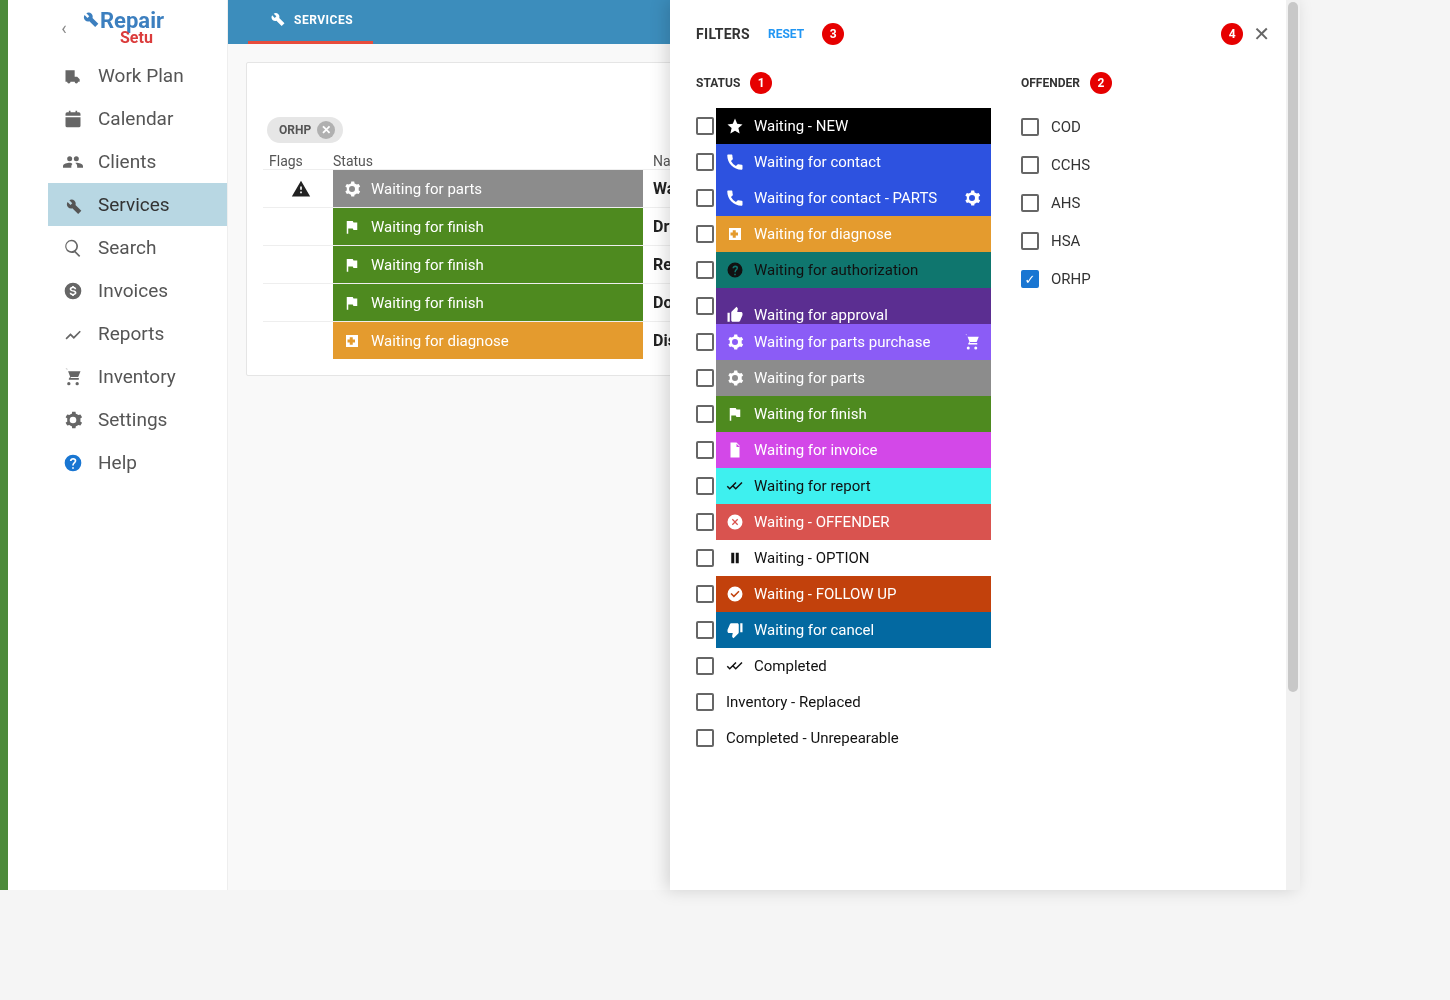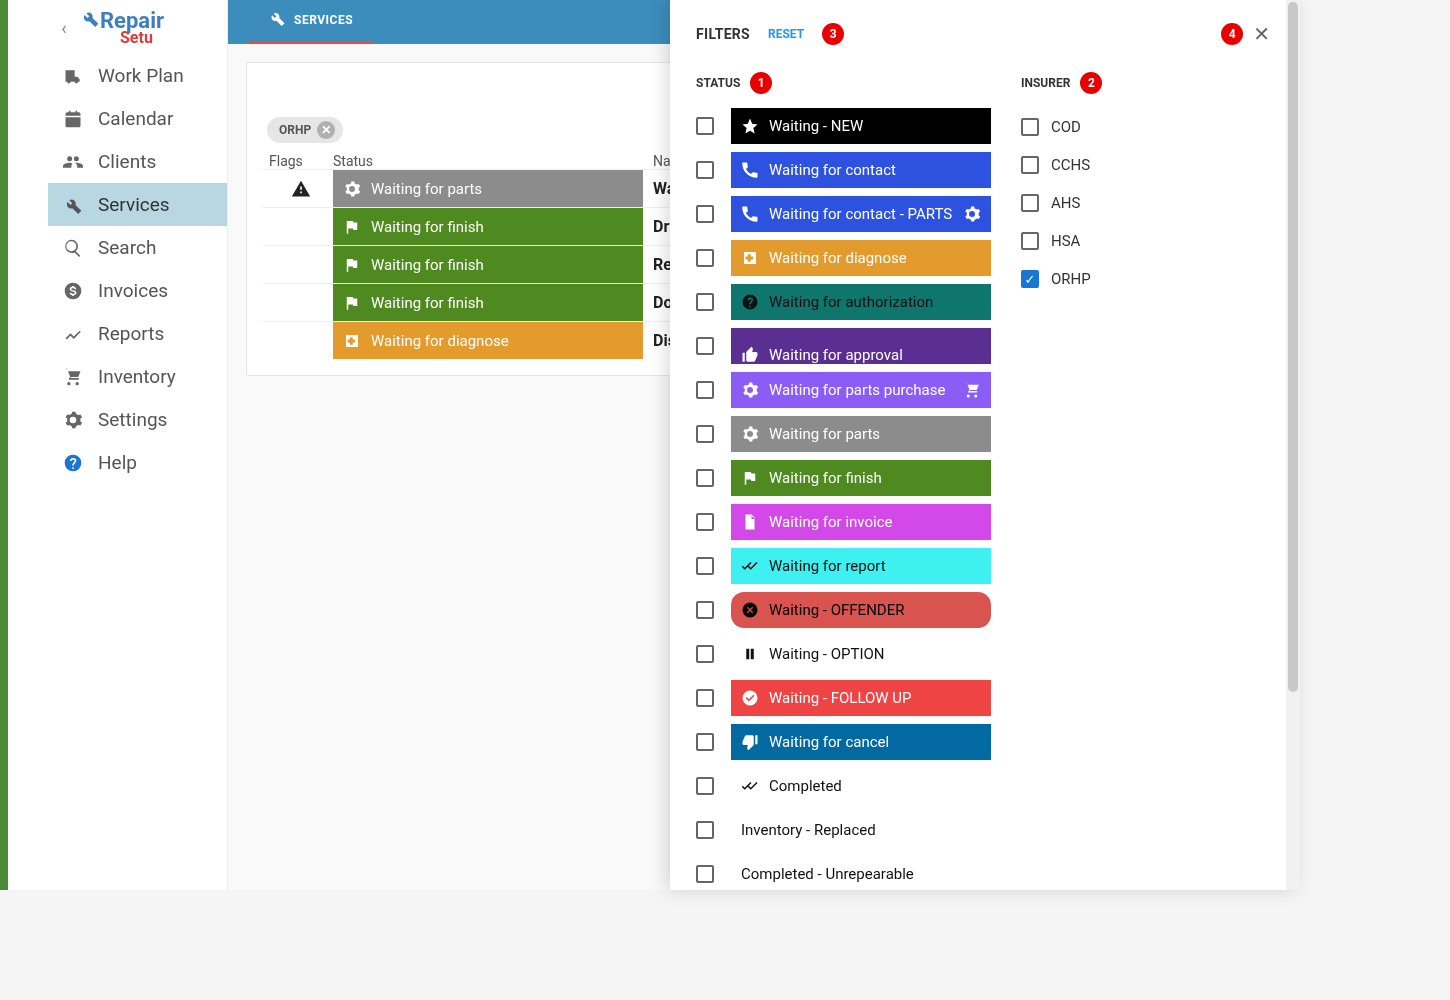--- a/index.html
+++ b/index.html
@@ -191,22 +191,21 @@
   .close-x .x { font-size:20px; color:#666; cursor:pointer; padding:0 4px; }
   .filter-columns { display:flex; gap:30px; }
   .filter-col-status  { width:295px; }
   .filter-col-insurer { flex:1; }
   .col-head {
     display:flex; align-items:center; gap:10px;
     font-size:12px; font-weight:700; color:#333;
     margin-bottom:14px;
   }
   .check-row {
-    display:flex; align-items:center; gap:17px;
-    margin-bottom:8px;
+    display:flex; align-items:center; gap:2px;
   }
   .cbox {
     width:18px; height:18px;
     border:2px solid #666;
     border-radius:2px;
     flex:0 0 18px;
     cursor:pointer;
     display:inline-flex; align-items:center; justify-content:center;
     color:#fff; font-size:13px;
   }
@@ -620,39 +619,39 @@
               <span class="cbox"></span>
               <div class="status-chip" style="background: rgb(62, 240, 239); color: rgb(17, 17, 17);">
                 <svg class="icon">
                   <use href="#i-doublecheck"></use>
                 </svg>
                 <span>Waiting for report</span>
               </div>
             </div>
             <div class="check-row">
               <span class="cbox"></span>
-              <div class="status-chip" style="background: rgb(217, 83, 79); color: #000000; border-radius: 13px;">
+              <div class="status-chip" style="background: rgb(217, 83, 79); color: #ffffff;">
                 <svg class="icon">
                   <use href="#i-cancel"></use>
                 </svg>
                 <span>Waiting - OFFENDER</span>
               </div>
             </div>
             <div class="check-row">
               <span class="cbox"></span>
               <div class="status-chip plain" style="background: rgb(255, 255, 255); color: rgb(17, 17, 17);">
                 <svg class="icon">
                   <use href="#i-pause"></use>
                 </svg>
                 <span>Waiting - OPTION</span>
               </div>
             </div>
             <div class="check-row">
               <span class="cbox"></span>
-              <div class="status-chip" style="background: #ef4444; color: rgb(255, 255, 255);">
+              <div class="status-chip" style="background: #c2410c; color: rgb(255, 255, 255);">
                 <svg class="icon">
                   <use href="#i-checkcircle"></use>
                 </svg>
                 <span>Waiting - FOLLOW UP</span>
               </div>
             </div>
             <div class="check-row">
               <span class="cbox"></span>
               <div class="status-chip" style="background: #0369a1; color: rgb(255, 255, 255);">
                 <svg class="icon">
@@ -680,21 +679,21 @@
               <span class="cbox"></span>
               <div class="status-chip plain" style="background: rgb(255, 255, 255); color: rgb(17, 17, 17);">
                 <span>Completed - Unrepearable</span>
               </div>
             </div>
           </div>
       </div>
 
       <div class="filter-col-insurer">
         <div class="col-head">
-          <span>INSURER</span>
+          <span>OFFENDER</span>
           <span class="badge">2</span>
         </div>
         <div id="insurer-list">
             <div class="insurer-row">
               <span class="cbox"></span>
               <span>COD</span>
             </div>
             <div class="insurer-row">
               <span class="cbox"></span>
               <span>CCHS</span>

